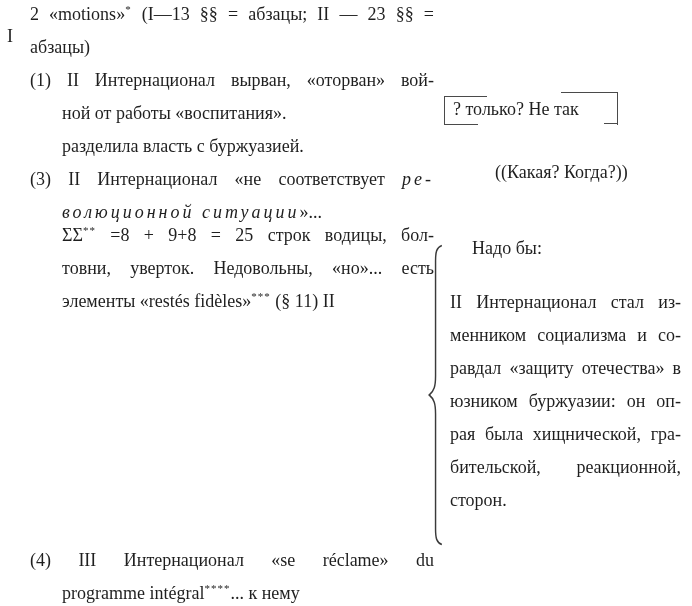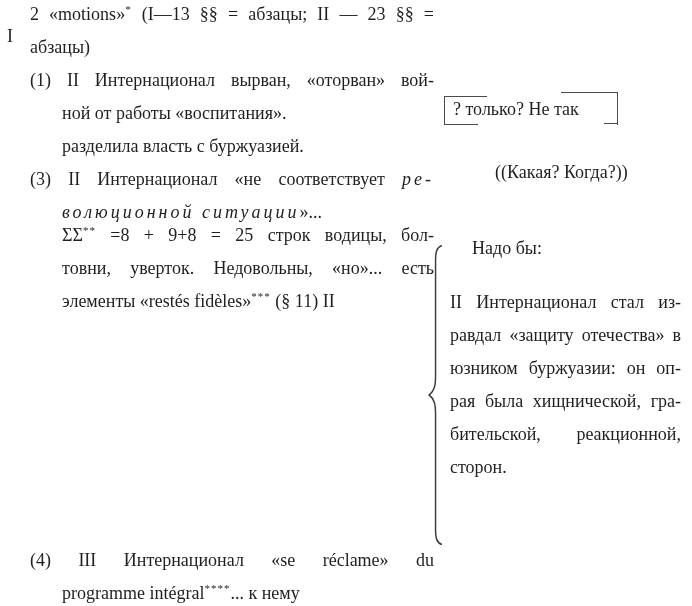--- a/index.html
+++ b/index.html
@@ -75,20 +75,21 @@
   <div class="note1">((Какая? Когда?))</div>
 
   <div class="nado">Надо бы:</div>
 
   <svg class="brace" viewBox="0 0 20 302" preserveAspectRatio="none">
     <path d="M16.5 1.5 C10.5 3.5 9.5 8 9.5 17 L9.5 132 C9.5 142 8 147 2.5 151 C8 155 9.5 160 9.5 170 L9.5 285 C9.5 294 10.5 298.5 16.5 300.5" stroke="#3a3a3a" stroke-width="1.6" fill="none"></path>
   </svg>
 
   <div class="rpara">
     <div class="line just"><span>II Интернационал стал из-</span></div>
+    <div class="line just"><span>менником социализма и со-</span></div>
     <div class="line just"><span>равдал «защиту отечества» в</span></div>
     <div class="line just"><span>юзником буржуазии: он оп-</span></div>
     <div class="line just"><span>рая была хищнической, гра-</span></div>
     <div class="line just"><span>бительской, реакционной,</span></div>
     <div class="line"><span>сторон.</span></div>
   </div>
 
 </div>
 
 </body></html>

